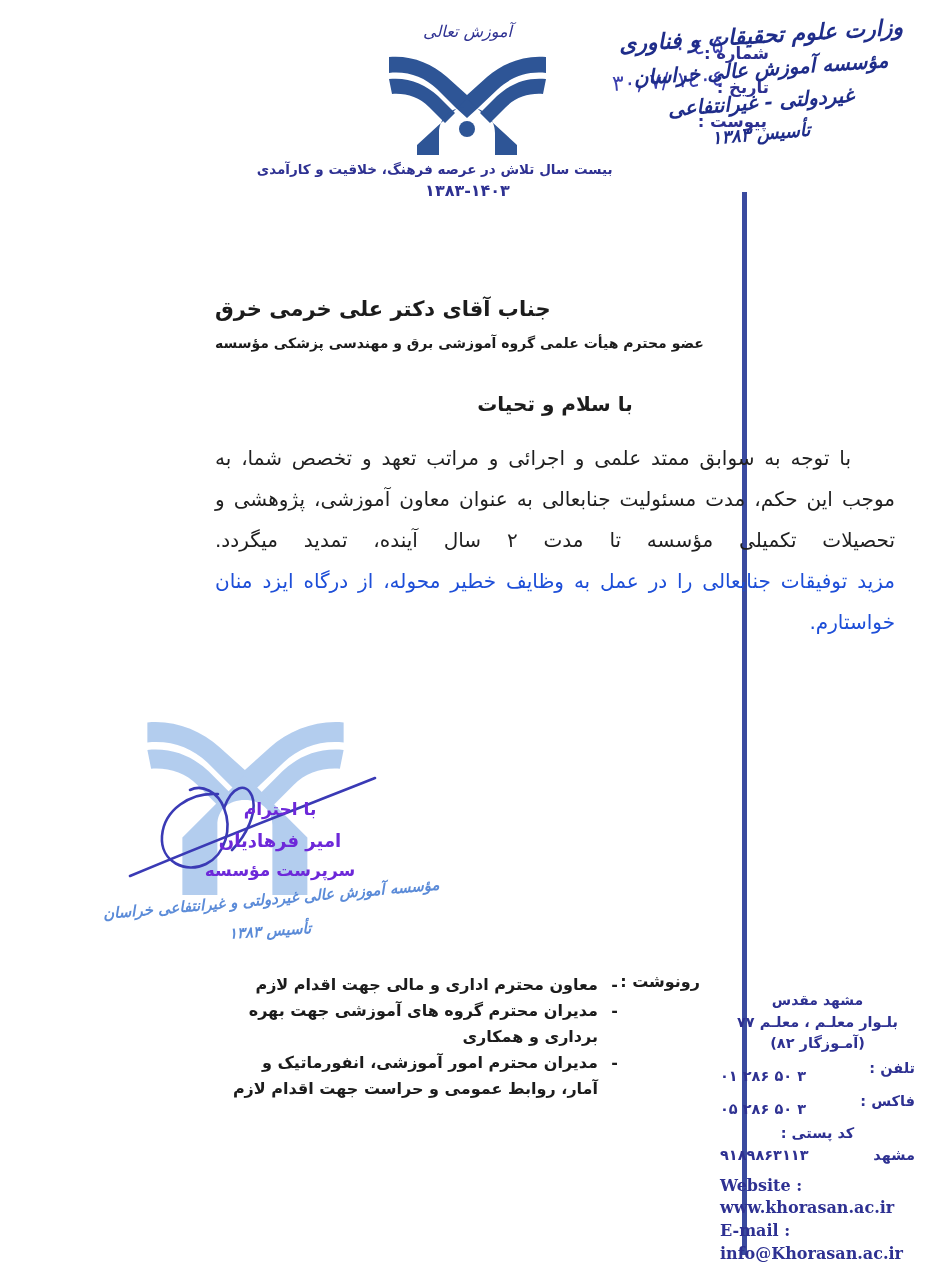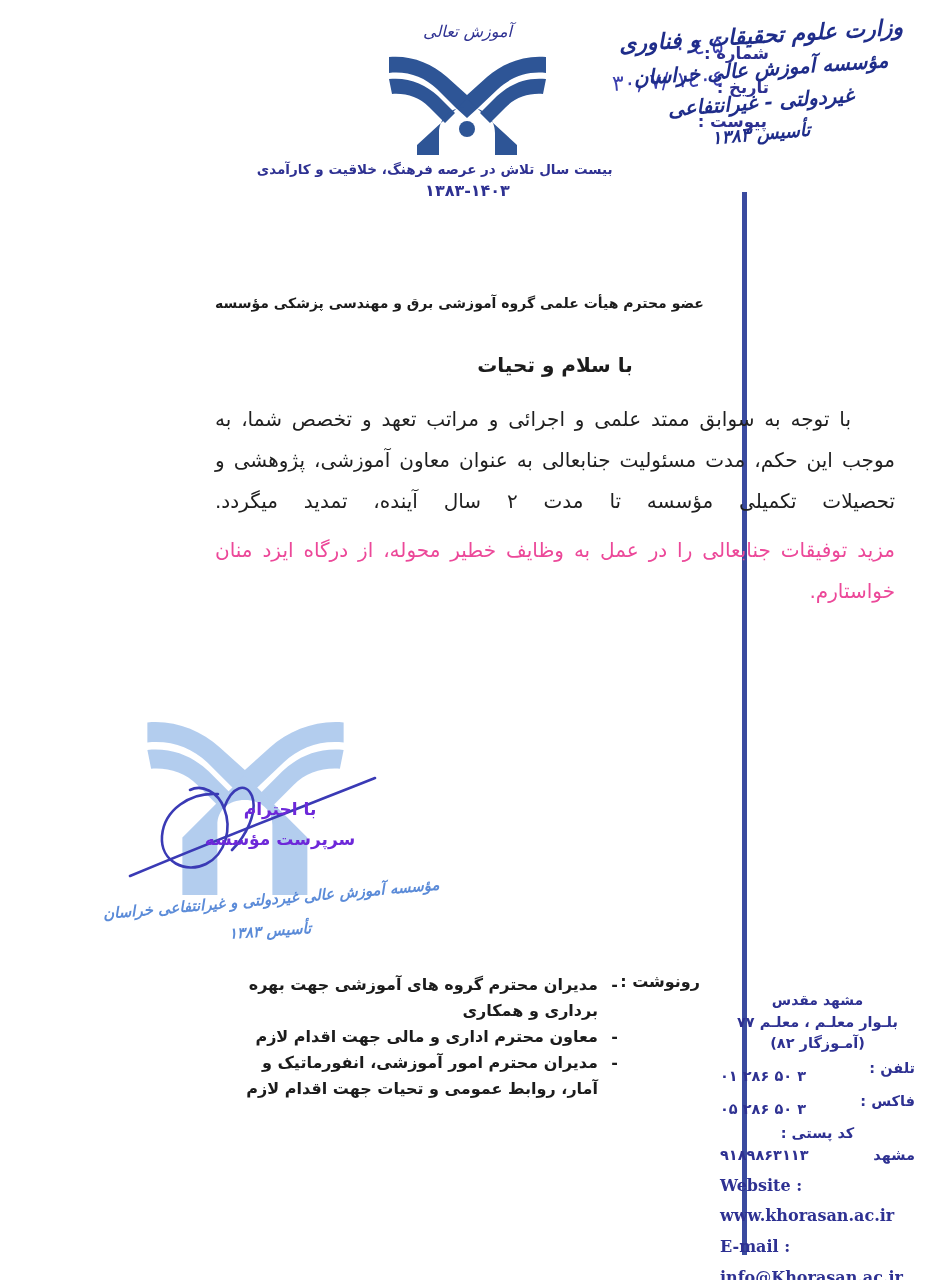--- a/index.html
+++ b/index.html
@@ -142,26 +142,25 @@
   .para {
     margin-top: 22px;
     font-size: 20px;
     line-height: 2.05;
     text-align: justify;
     text-align-last: justify;
     color: #1f1f1f;
     text-indent: 44px;
   }
   .para2 {
-    margin-top: 8px;
     font-size: 20px;
     line-height: 2.05;
     text-align: justify;
     text-align-last: right;
-    color: #ec4899;
+    color: #1d4ed8;
     text-indent: 0;
   }
 
   
   .sig-wrap {
     position: absolute;
     top: 700px;
     left: 130px;
     width: 320px;
     height: 270px;
@@ -317,21 +316,20 @@
     text-align: left;
     margin-top: 8px;
     font-family: "DejaVu Serif", "Liberation Serif", serif;
     font-weight: bold;
     color: #2e3192;
   }
   .web-block div {
     font-size: 16px;
     line-height: 1.42;
     white-space: nowrap;
-    margin-top: 8px;
   }
 </style>
 </head>
 <body>
 
 <div class="page">
 
   <div>
     <div class="meta-label m-num-label">شماره :</div>
     <div class="meta-value m-num-value">۵ ٤ ۰</div>
@@ -369,20 +367,21 @@
     <div class="min-l1">وزارت علوم تحقیقات و فناوری</div>
     <div class="min-l2">مؤسسه آموزش عالی خراسان</div>
     <div class="min-l3">غیردولتی - غیرانتفاعی</div>
     <div class="min-l4">تأسیس ۱۳۸۳</div>
   </div>
 
   <div class="v-rule"></div>
 
   <div class="body-col">
     <div class="addressee">
+      <div>جناب آقای دکتر علی خرمی خرق</div>
       <div class="line2">عضو محترم هیأت علمی گروه آموزشی برق و مهندسی پزشکی مؤسسه</div>
     </div>
 
     <div class="greeting">با سلام و تحیات</div>
 
     <div class="para">با توجه به سوابق ممتد علمی و اجرائی و مراتب تعهد و تخصص شما، به موجب این حکم، مدت مسئولیت جنابعالی به عنوان معاون آموزشی، پژوهشی و تحصیلات تکمیلی مؤسسه تا مدت ۲ سال آینده، تمدید میگردد.</div>
     <div class="para2">مزید توفیقات جنابعالی را در عمل به وظایف خطیر محوله، از درگاه ایزد منان خواستارم.</div>
   </div>
 
   <div class="sig-wrap">
@@ -405,33 +404,34 @@
       <g fill="none" stroke="#3a3ab5" stroke-width="2.6" stroke-linecap="round">
         <path d="M255 8 C 190 34, 120 60, 10 106"></path>
         <path d="M98 24 C 70 22, 44 40, 42 66 C 40 92, 66 104, 86 94
                  C 106 84, 112 58, 104 38 C 98 22, 82 14, 70 20"></path>
         <path d="M104 38 C 112 16, 126 12, 132 26 C 138 42, 126 66, 112 80"></path>
       </g>
     </svg>
 
     <div class="sig-text">
       <div class="l1">با احترام</div>
+      <div class="l2">امیر فرهادیان</div>
       <div class="l3">سرپرست مؤسسه</div>
     </div>
 
     <div class="stamp-arc">مؤسسه آموزش عالی غیردولتی و غیرانتفاعی خراسان</div>
     <div class="stamp-arc-2">تأسیس ۱۳۸۳</div>
   </div>
 
   <div class="cc-block">
     <div class="cc-label">رونوشت :</div>
     <ul class="cc-items">
+      <li>معاون محترم اداری و مالی جهت اقدام لازم</li>
       <li>مدیران محترم گروه های آموزشی جهت بهره برداری و همکاری</li>
-      <li>معاون محترم اداری و مالی جهت اقدام لازم</li>
-      <li>مدیران محترم امور آموزشی، انفورماتیک و آمار، روابط عمومی و تحیات جهت اقدام لازم</li>
+      <li>مدیران محترم امور آموزشی، انفورماتیک و آمار، روابط عمومی و حراست جهت اقدام لازم</li>
     </ul>
   </div>
 
   <div class="contact">
     <div class="city">مشهد مقدس</div>
     <div class="addr">بلـوار معلـم ، معلـم ۷۷</div>
     <div class="addr2">(آمـوزگار ۸۲)</div>
 
     <div class="kv">
       <span class="k">تلفن :</span>

